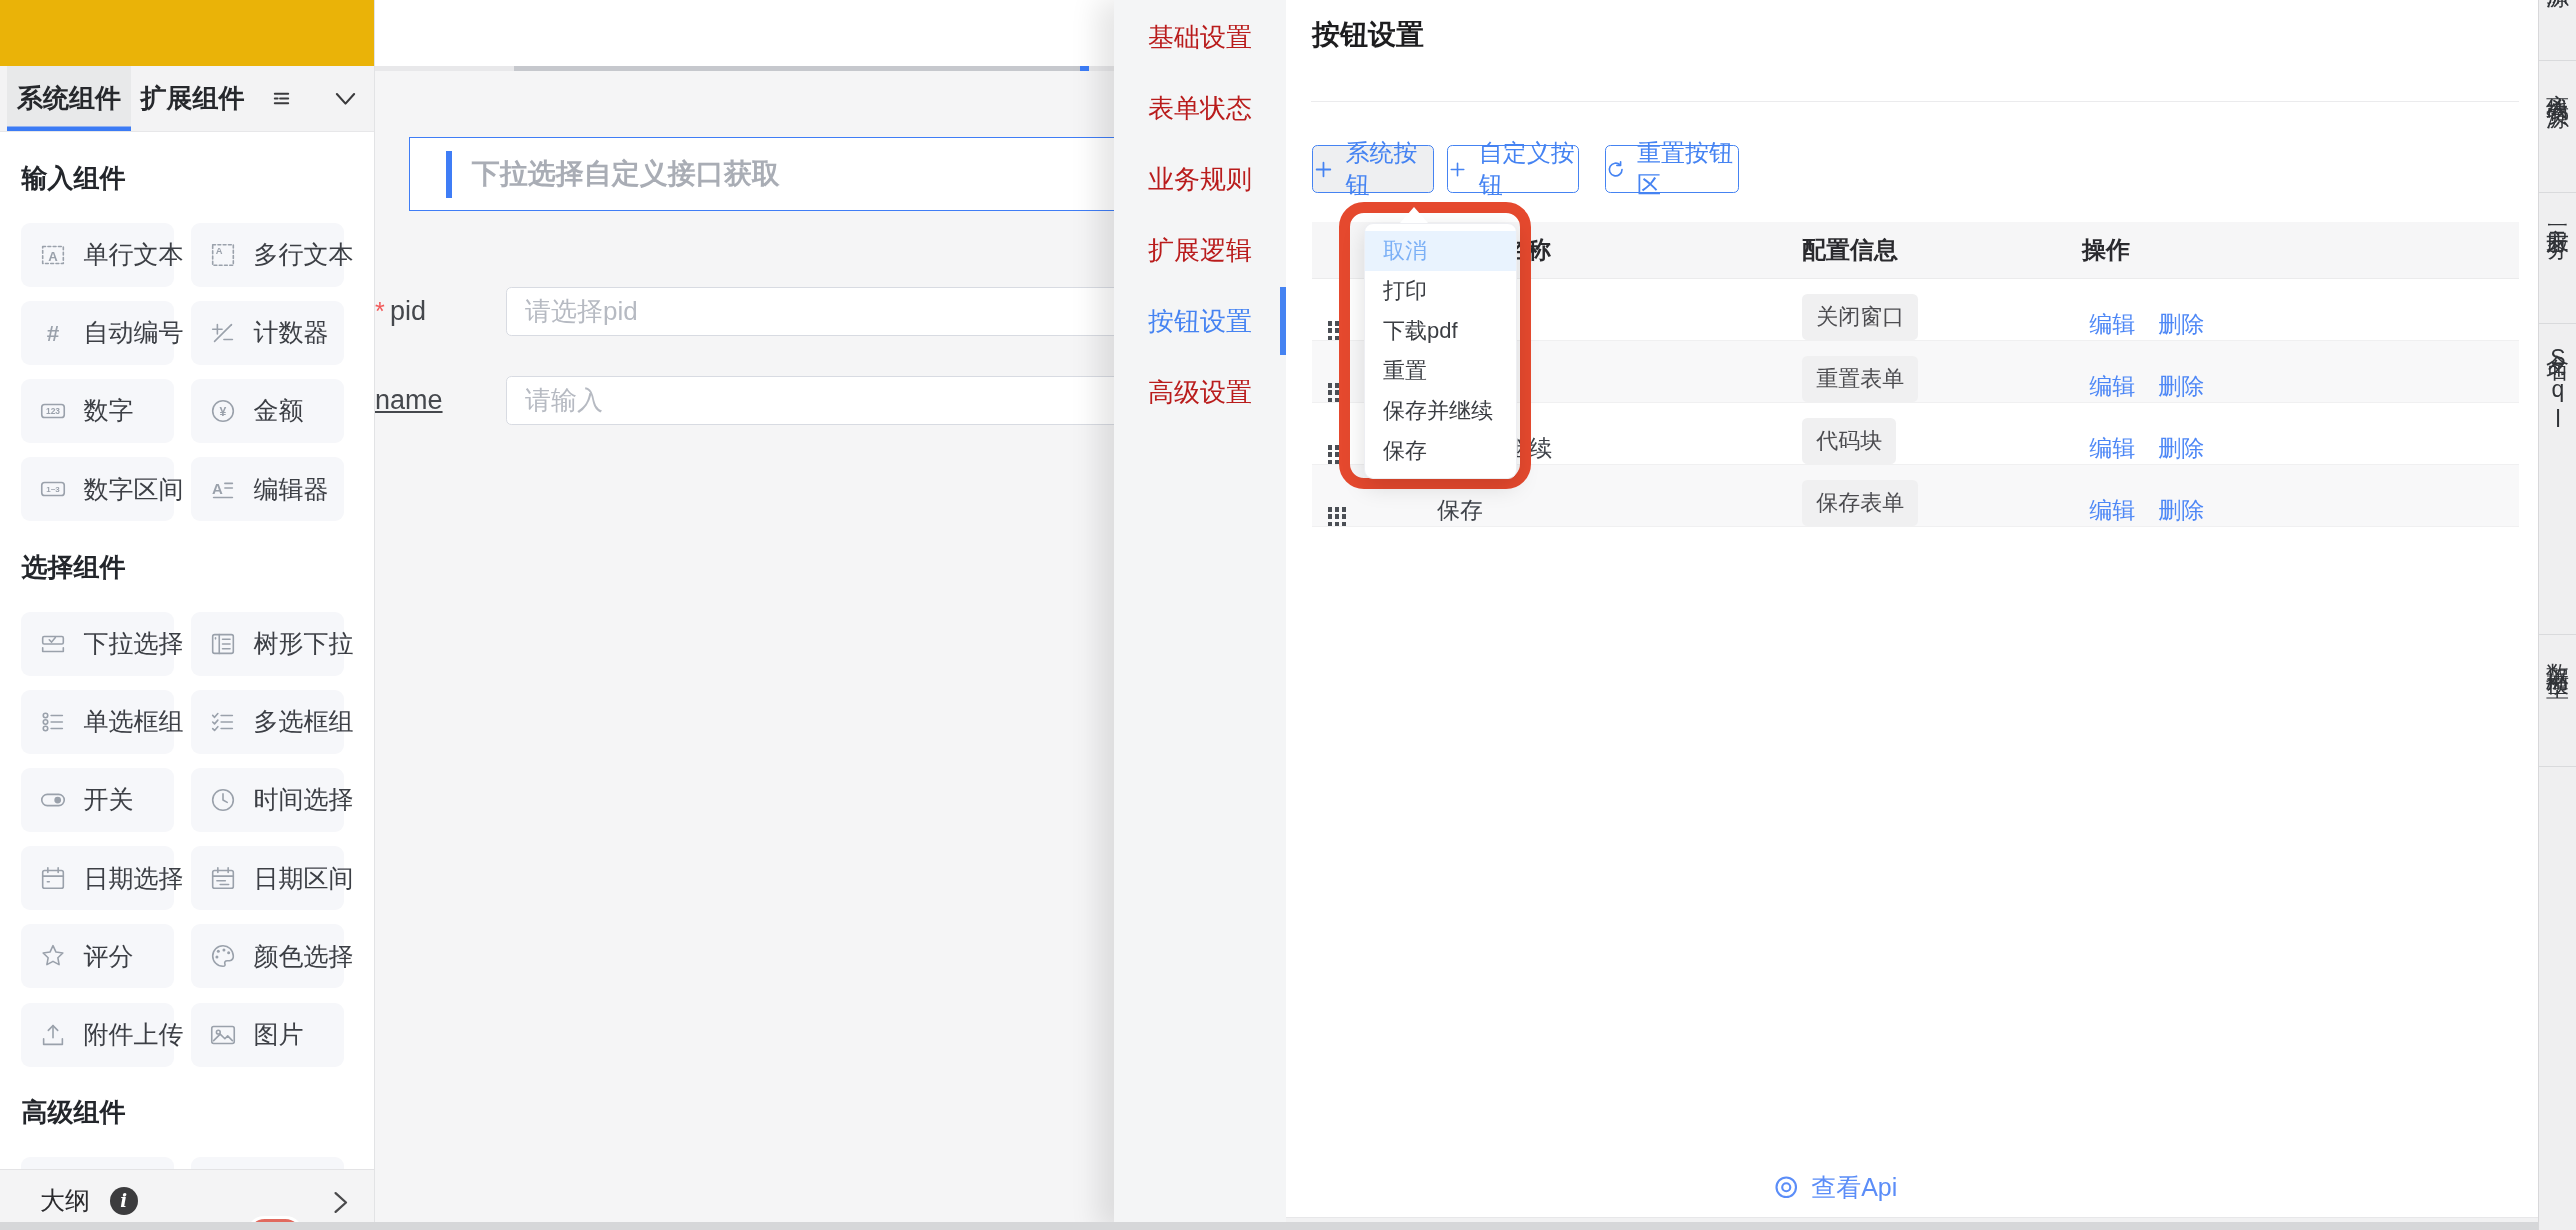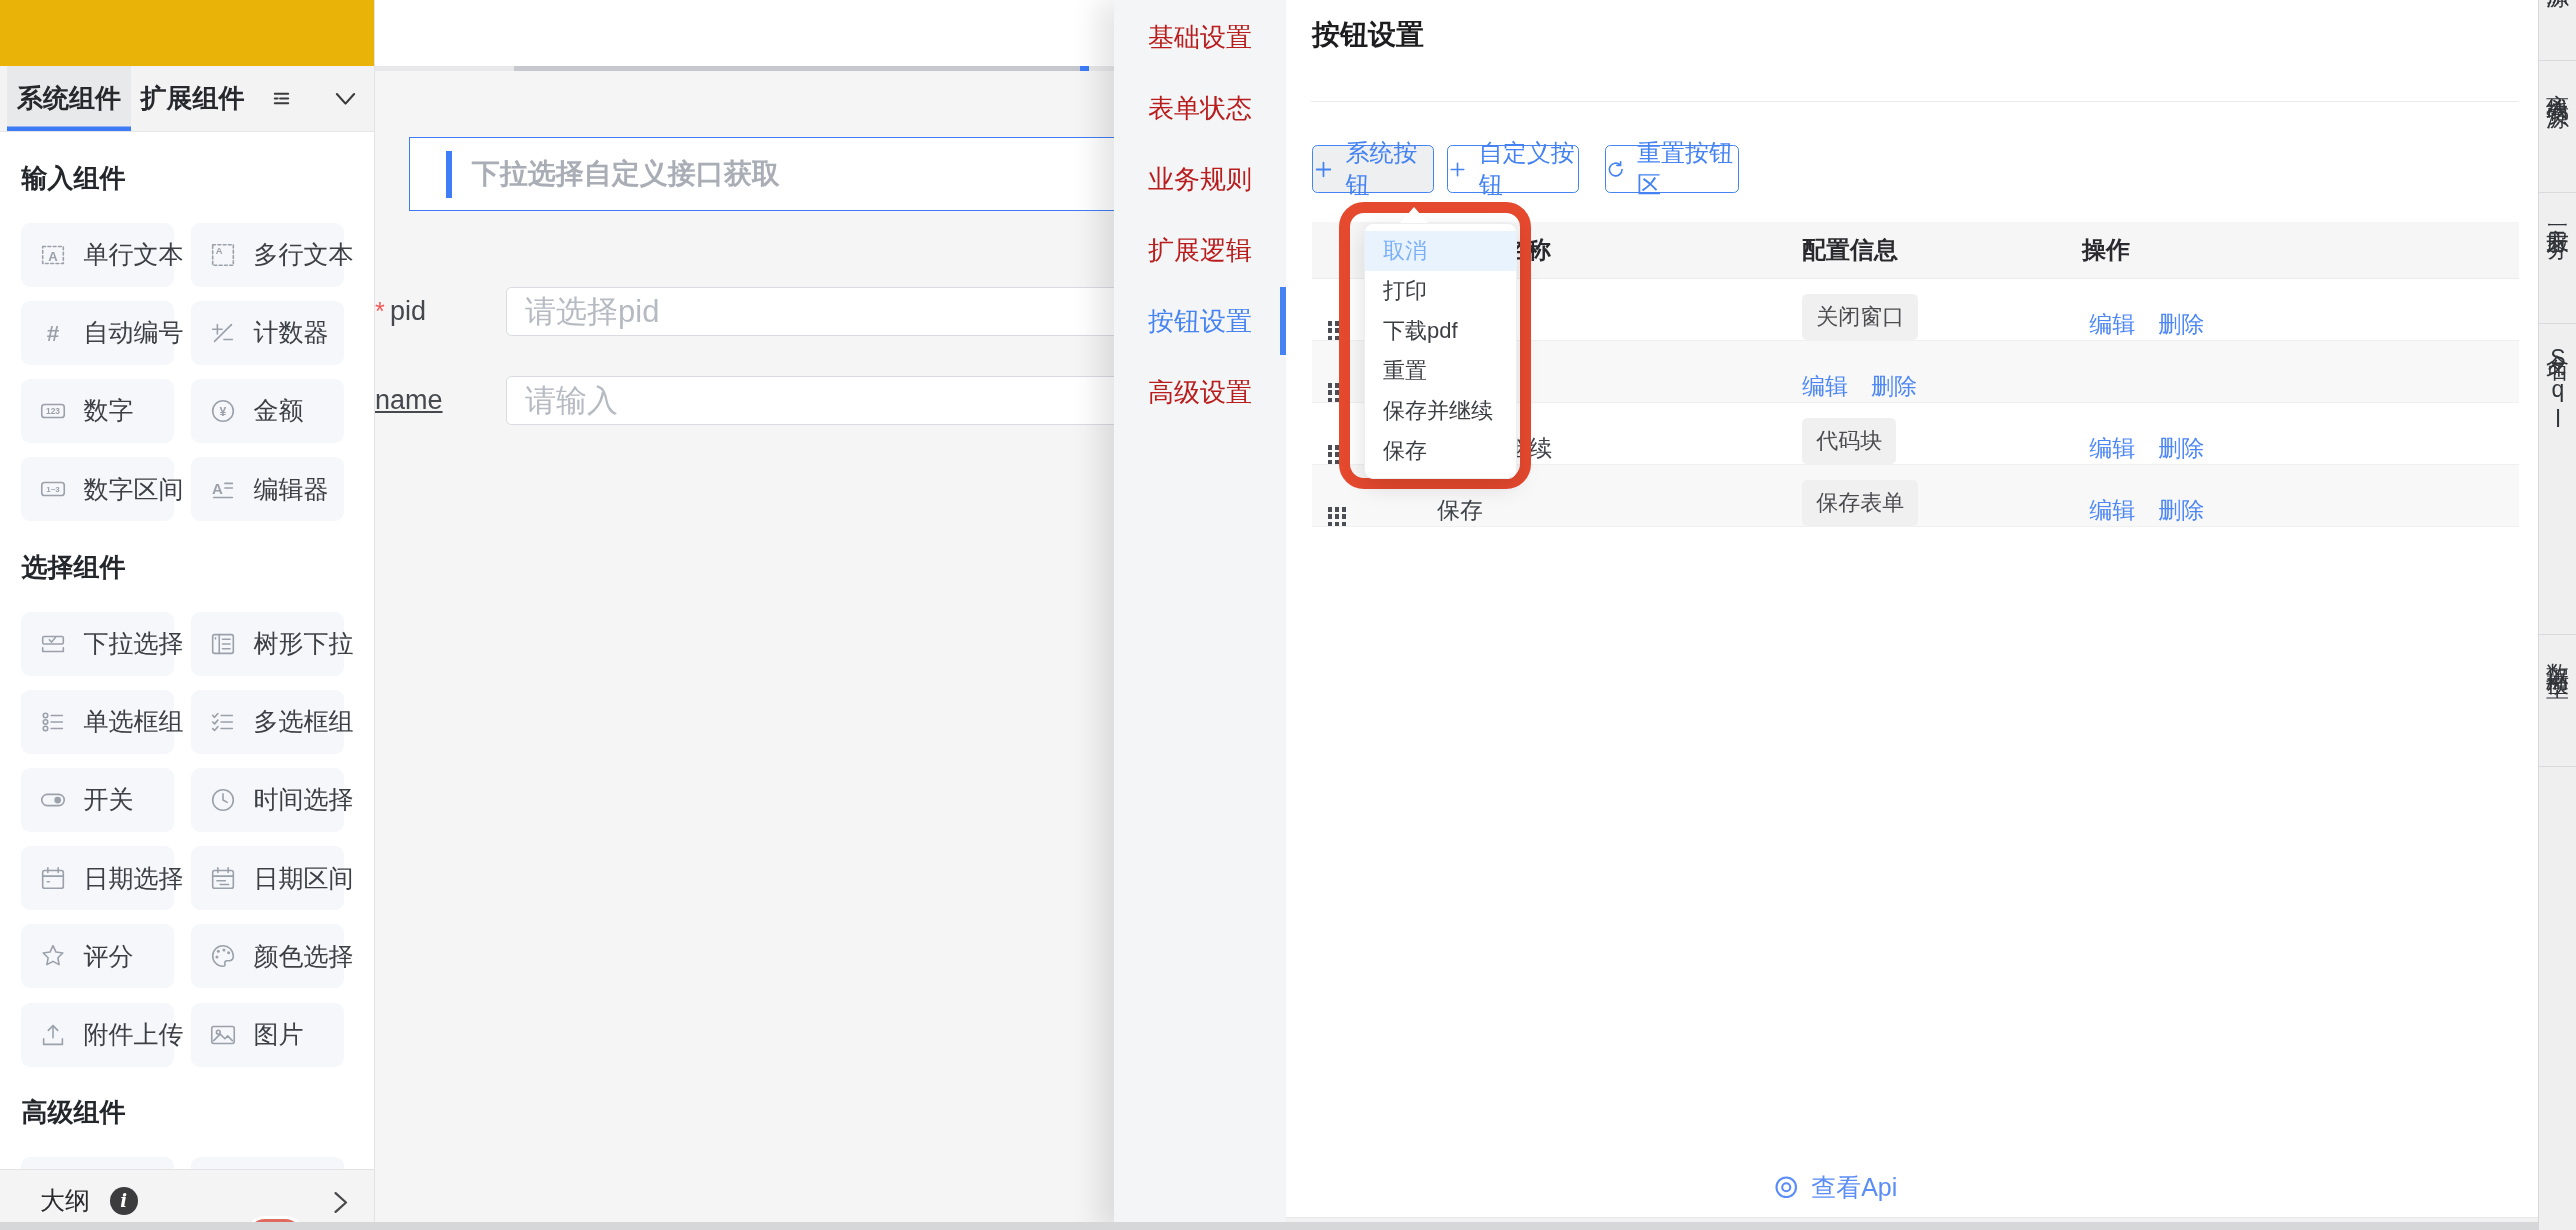--- a/index.html
+++ b/index.html
@@ -47,21 +47,21 @@
   .hscroll-thumb{position:absolute;left:139px;top:66px;width:566px;height:4.5px;background:#c6c8cd;}
   .hscroll-blue{position:absolute;left:705px;top:66px;width:9px;height:4.5px;background:#3c7cf6;}
   .canvas-banner{position:absolute;left:34px;top:137px;width:801px;height:74px;background:#fff;
     border:1.8px solid #3f7df6;box-sizing:border-box;display:flex;align-items:center;}
   .banner-accent{width:6.2px;height:47px;background:#3f7df6;margin-left:36px;}
   .banner-text{margin-left:19.6px;font-size:28px;font-weight:600;color:#a9adb5;}
   .field-label{position:absolute;left:0;width:117px;height:49px;line-height:49px;text-align:left;
     font-size:27px;color:#45484d;}
   .req{color:#f25a5a;margin-right:5.3px;font-size:25px;}
   .field-input{position:absolute;left:131px;width:641px;height:49px;box-sizing:border-box;
-    background:#fff;border:1.8px solid #d8dbe2;border-radius:5.3px;font-size:31px;color:#45484d;
+    background:#fff;border:1.8px solid #d8dbe2;border-radius:5.3px;font-size:26px;color:#45484d;
     padding:0 18px;outline:none;}
   .field-input::placeholder{color:#b6bac2;}
 
   
   .drawer{left:1114px;top:0;width:1424px;height:1230px;z-index:20;
     box-shadow:-16px 0 27px rgba(0,0,0,0.10);}
   .snav{position:absolute;left:0;top:0;width:172px;height:1230px;background:#f4f5f6;padding-top:1.8px;box-sizing:border-box;}
   .snav-item{height:71px;line-height:71px;text-align:center;font-size:26px;color:#b91c1c;cursor:pointer;}
   .snav-item.active{color:#4583f2;}
   .snav-bar{position:absolute;right:0;top:287px;width:6.2px;height:68px;background:#4583f2;}
@@ -424,20 +424,21 @@
                 <i></i>
                 <i></i>
                 <i></i>
                 <i></i>
                 <i></i>
                 <i></i>
                 <i></i>
               </span>
             </div>
           <div class="td c-name">重置</div>
+          <div class="c-conf"><span class="tag">重置表单</span></div>
           <div class="c-act">
             <span class="alink">编辑</span>
             <span class="alink">删除</span>
           </div>
         </div>
         <div class="trow">
           <div class="c-handle">
               <span class="handle">
                 <i></i>
                 <i></i>

